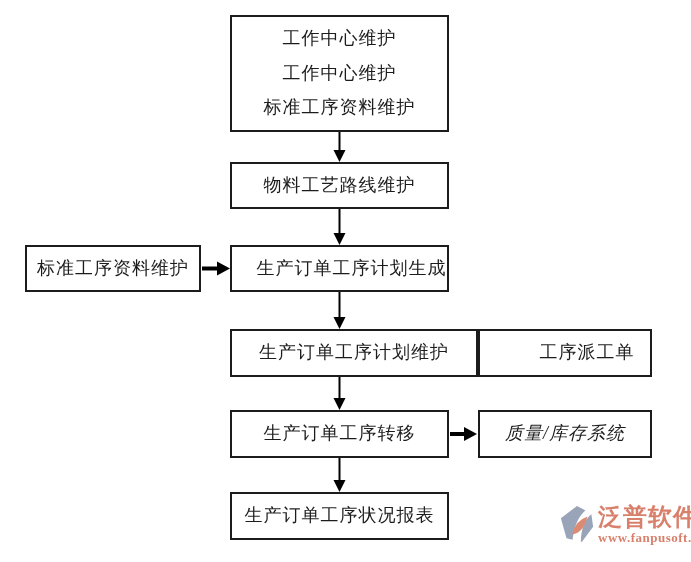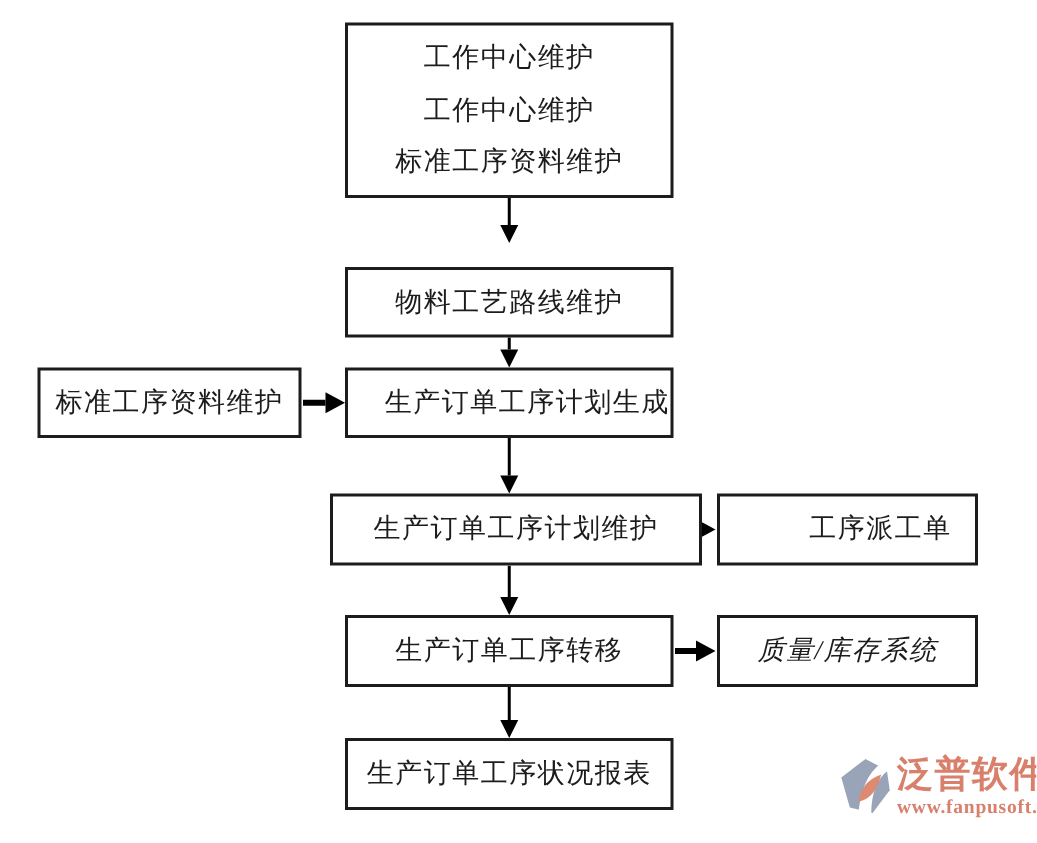--- a/index.html
+++ b/index.html
@@ -110,33 +110,33 @@
       <polygon points="464,427 464,441 477,434" fill="#000"></polygon>
     </g>
   </svg>
 
   <div class="box multiline" style="left:230px; top:15px; width:219px; height:117px;">
     <span>工作中心维护</span>
     <span>工作中心维护</span>
     <span>标准工序资料维护</span>
   </div>
 
-  <div class="box" style="left:230px; top:162px; width:219px; height:47px;margin-top:16px;">
+  <div class="box" style="left:230px; top:162px; width:219px; height:47px;">
     <span>物料工艺路线维护</span>
   </div>
 
   <div class="box" style="left:25px; top:245px; width:176px; height:47px;">
     <span>标准工序资料维护</span>
   </div>
 
   <div class="box" style="left:230px; top:245px; width:219px; height:47px;padding-left:24px;">
     <span>生产订单工序计划生成</span>
   </div>
 
-  <div class="box" style="left:220px; top:329px; width:248px; height:48px;">
+  <div class="box" style="left:230px; top:329px; width:248px; height:48px;">
     <span>生产订单工序计划维护</span>
   </div>
 
   <div class="box" style="left:478px; top:329px; width:174px; height:48px;padding-left:44px;">
     <span>工序派工单</span>
   </div>
 
   <div class="box" style="left:230px; top:410px; width:219px; height:48px;">
     <span>生产订单工序转移</span>
   </div>

